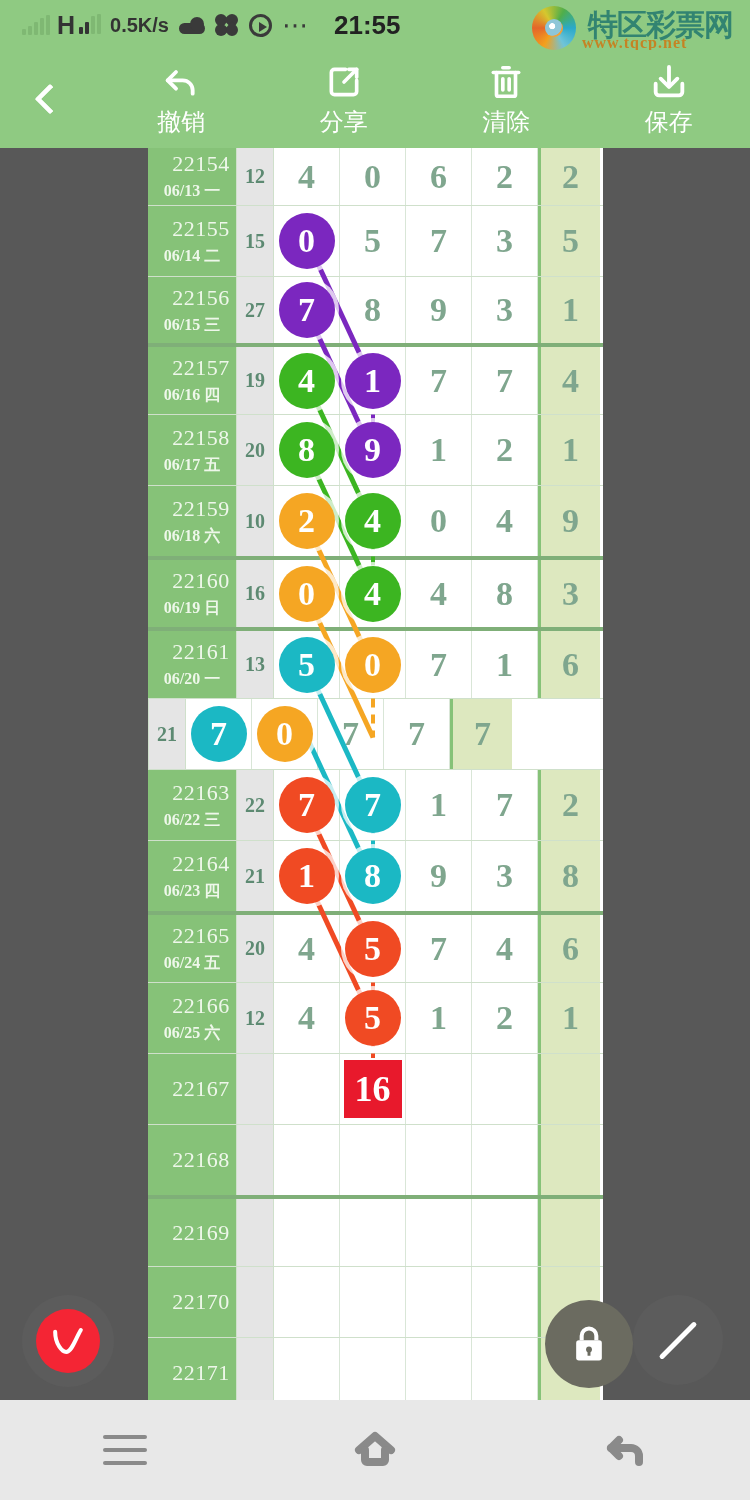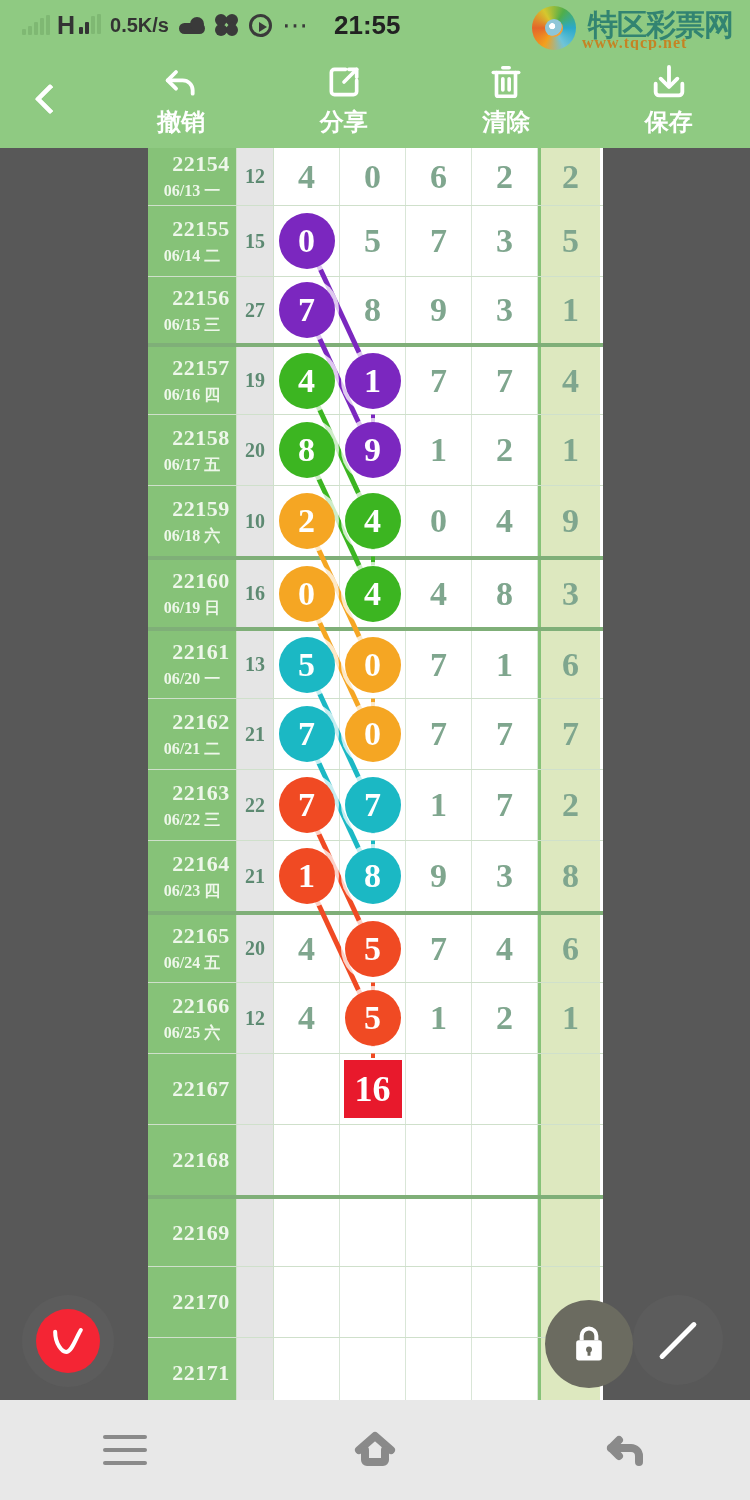--- a/index.html
+++ b/index.html
@@ -63,32 +63,32 @@
   .toolbar {
     position:absolute; top:50px; left:0; width:750px; height:98px;
     background:#8FCA82; display:flex; align-items:center;
   }
   .backbtn { width:100px; height:98px; display:flex; align-items:center; justify-content:center; }
   .chev { width:22px; height:22px; border-left:5px solid #fff; border-bottom:5px solid #fff;
           transform: rotate(45deg); border-radius:2px;}
   .tools { flex:1; display:flex; }
   .tool { flex:1; display:flex; flex-direction:column; align-items:center; justify-content:center; gap:4px;}
   .tool .ic { height:42px; display:flex; align-items:flex-end; justify-content:center;}
-  .tool .lb { font-size:24px; color:#fff; font-family:"Liberation Sans",sans-serif;font-weight:bold;}
+  .tool .lb { font-size:24px; color:#fff; font-family:"Liberation Sans",sans-serif;}
   svg.ti { stroke:#fff; fill:none; stroke-width:2.3; stroke-linecap:round; stroke-linejoin:round; }
 
   
   .board-wrap { position:absolute; top:148px; left:0; width:750px; height:1252px; background:#585858; overflow:hidden;}
   .grid { position:absolute; left:148px; top:0; width:455px; }
   .row { display:flex; position:relative; background:#fff; }
   .row.sep { border-top:4px solid #7faf78; }
   .row.thin { border-top:1px solid #cfe0cb; }
   .c-idx { width:88px; background:#86c278; color:#eef7ea; display:flex; flex-direction:column;
            align-items:center; justify-content:center; }
-  .c-idx .iss { font-size:22px; font-weight:700; font-family:"Liberation Serif",serif; letter-spacing:.5px;margin-left:18px; }
+  .c-idx .iss { font-size:22px; font-weight:400; font-family:"Liberation Serif",serif; letter-spacing:.5px;margin-left:18px; }
   .c-idx .dt  { font-size:16px; font-weight:700; font-family:"Liberation Serif",serif; margin-top:4px;}
   .c-sum { width:38px; background:#e5e5e5; color:#5d8a72; display:flex; align-items:center;
            justify-content:center; font-size:20px; font-weight:700; font-family:"Liberation Serif",serif;
            border-left:1px solid #cfe0cb; border-right:1px solid #cfe0cb;}
   .c-d { width:66px; background:#fff; display:flex; align-items:center; justify-content:center;
          border-right:1px solid #d9e6d7; position:relative;}
   .c-d .plain { font-size:34px; color:#7fa68e; font-weight:700; font-family:"Liberation Serif",serif;}
   .c-last { width:62px; background:#dde8bf; display:flex; align-items:center; justify-content:center;
             font-size:34px; color:#7fa68e; font-weight:700; font-family:"Liberation Serif",serif;
             border-left:3px solid #86c278;}
@@ -366,24 +366,20 @@
           </div>
           <div class="c-d">
             <div class="plain">7</div>
           </div>
           <div class="c-d">
             <div class="plain">1</div>
           </div>
           <div class="c-last">6</div>
         </div>
         <div class="row thin" style="height: 71px;">
-          <div class="c-idx">
-            <div class="iss">22162</div>
-            <div class="dt">06/21 二</div>
-          </div>
           <div class="c-sum">21</div>
           <div class="c-d">
             <div class="ball" style="background: rgb(27, 184, 196);">7</div>
           </div>
           <div class="c-d">
             <div class="ball" style="background: rgb(245, 166, 35);">0</div>
           </div>
           <div class="c-d">
             <div class="plain">7</div>
           </div>

